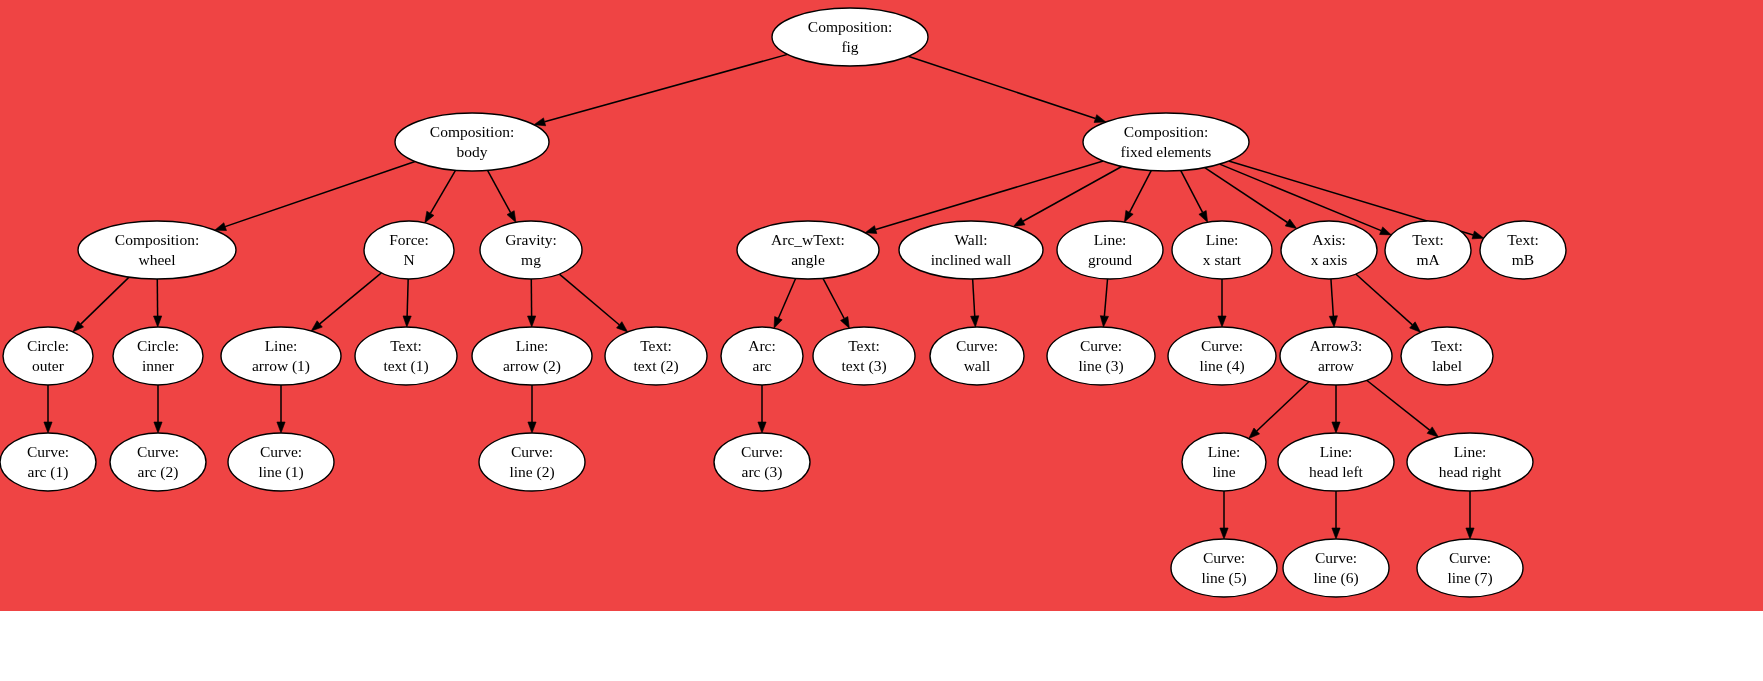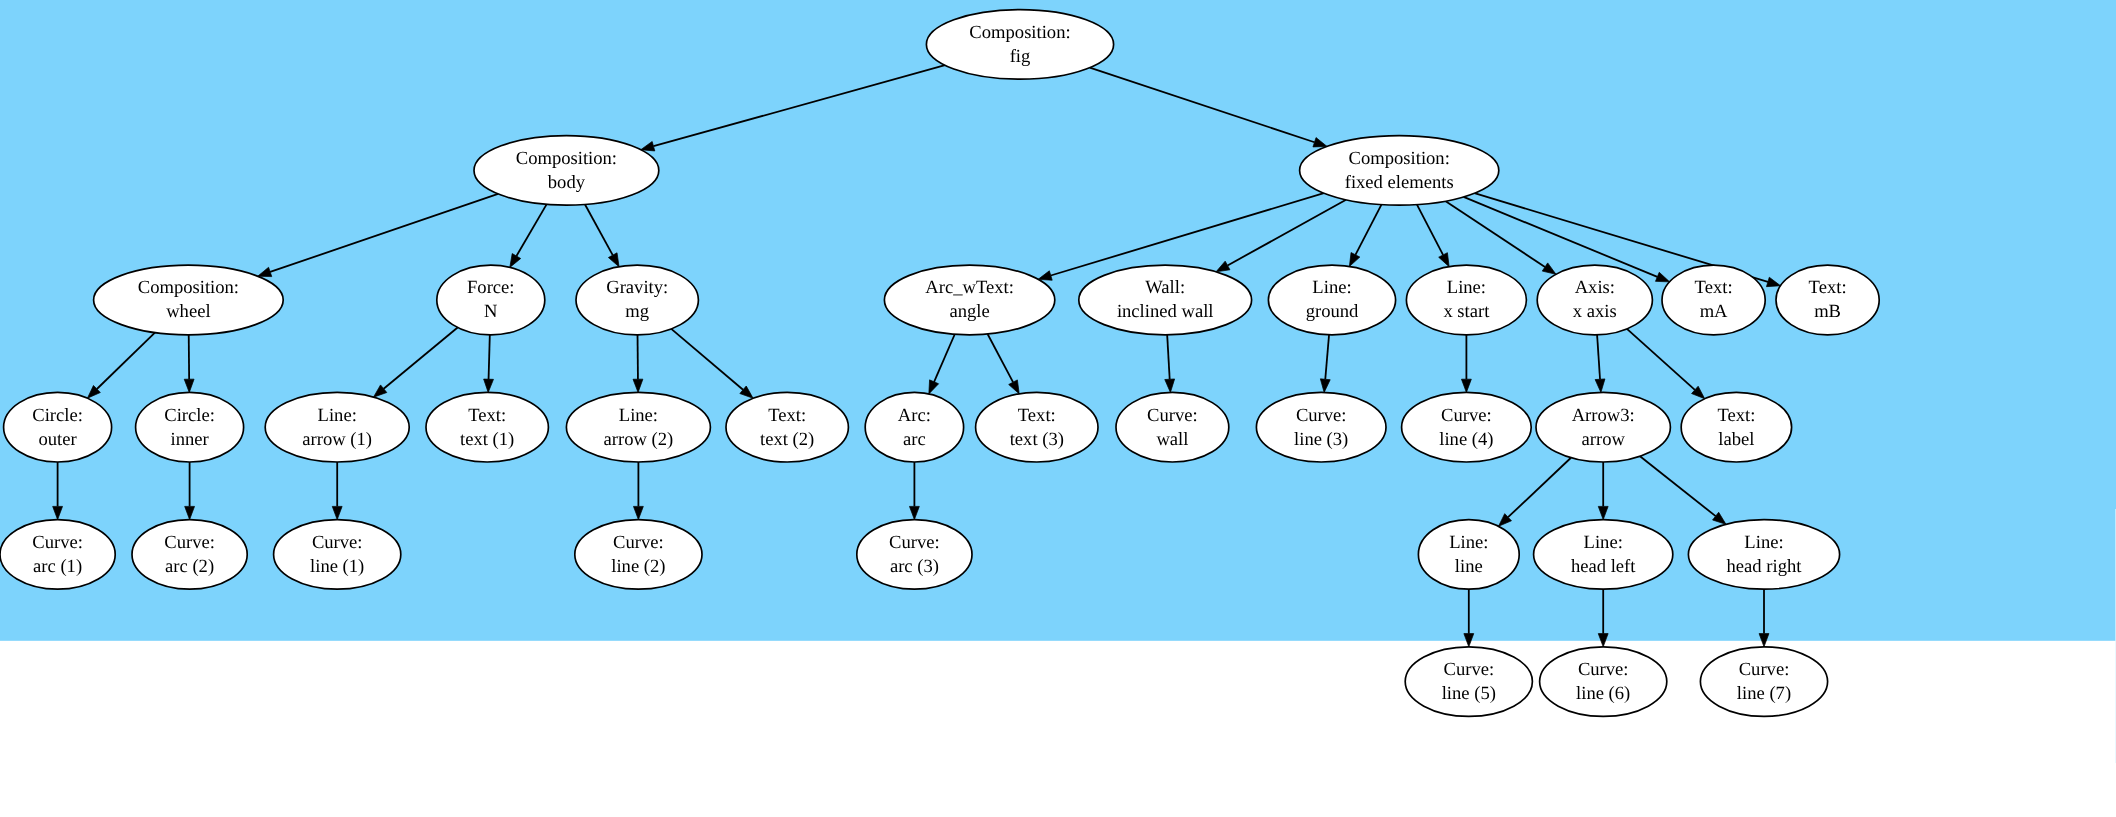--- a/index.html
+++ b/index.html
@@ -9,22 +9,22 @@
   }
   body {
     width: 1763px;
     height: 681px;
     overflow: hidden;
     font-family: "Liberation Serif", "DejaVu Serif", serif;
   }
   #graph-root {
     position: relative;
     width: 1763px;
-    height: 534px;
-    background: #7dd3fc;
+    height: 611px;
+    background: #ef4444;
   }
   svg#graph-svg {
     display: block;
     width: 1763px;
     height: 681px;
   }
   .node-ellipse {
     fill: #ffffff;
     stroke: #000000;
     stroke-width: 1.4;

